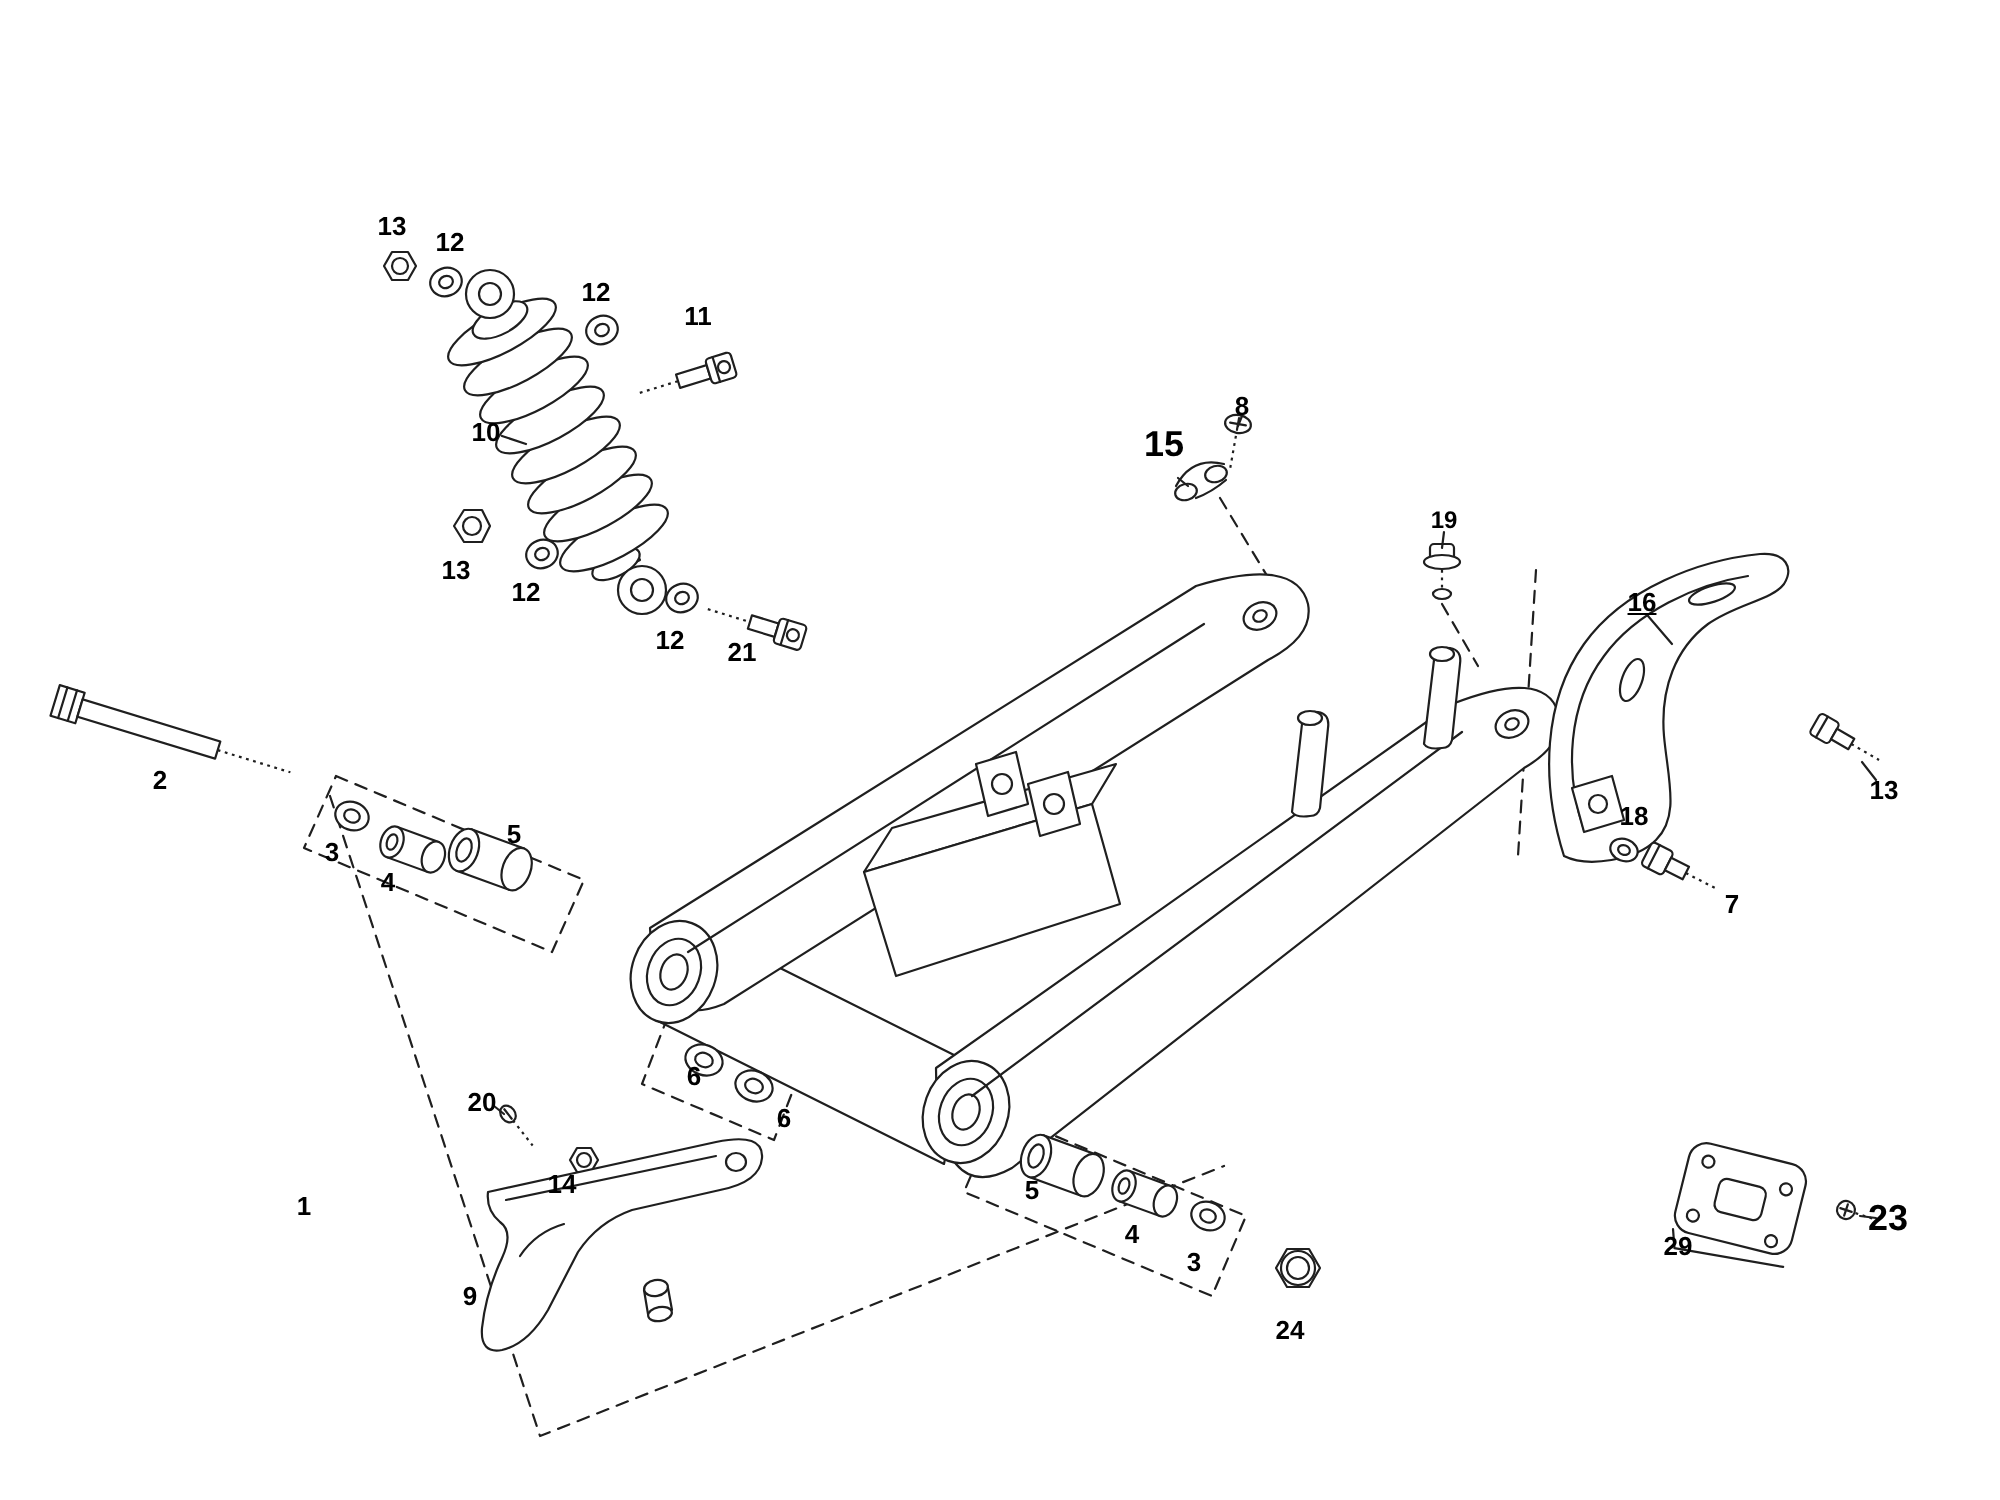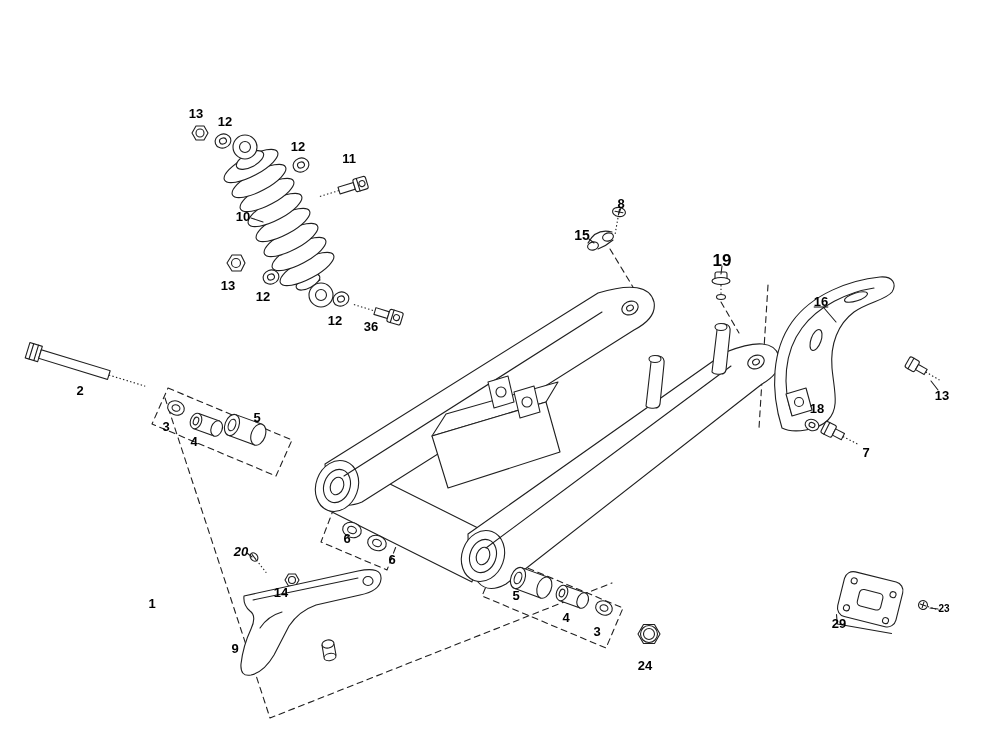--- a/index.html
+++ b/index.html
@@ -295,38 +295,38 @@
 
   <div class="labels">
       <div class="part-label" style="left: 196px; top: 113px; font-size: 13px;">13</div>
       <div class="part-label" style="left: 225px; top: 121px; font-size: 13px;">12</div>
       <div class="part-label" style="left: 298px; top: 146px; font-size: 13px;">12</div>
       <div class="part-label" style="left: 349px; top: 158px; font-size: 13px;">11</div>
       <div class="part-label" style="left: 243px; top: 216px; font-size: 13px;">10</div>
       <div class="part-label" style="left: 228px; top: 285px; font-size: 13px;">13</div>
       <div class="part-label" style="left: 263px; top: 296px; font-size: 13px;">12</div>
       <div class="part-label" style="left: 335px; top: 320px; font-size: 13px;">12</div>
-      <div class="part-label" style="left: 371px; top: 326px; font-size: 13px;">36</div>
+      <div class="part-label" style="left: 371px; top: 326px; font-size: 13px;">21</div>
       <div class="part-label" style="left: 621px; top: 203px; font-size: 13px;">8</div>
-      <div class="part-label" style="left: 582px; top: 235px; font-size: 14px;">15</div>
-      <div class="part-label" style="left: 722px; top: 260px; font-size: 17px;">19</div>
+      <div class="part-label" style="left: 582px; top: 222px; font-size: 18px;">15</div>
+      <div class="part-label" style="left: 722px; top: 260px; font-size: 12px;">19</div>
       <div class="part-label" style="left: 821px; top: 301px; font-size: 13px; text-decoration: underline;">16</div>
       <div class="part-label" style="left: 80px; top: 390px; font-size: 13px;">2</div>
       <div class="part-label" style="left: 166px; top: 426px; font-size: 13px;">3</div>
       <div class="part-label" style="left: 194px; top: 441px; font-size: 13px;">4</div>
       <div class="part-label" style="left: 257px; top: 417px; font-size: 13px;">5</div>
       <div class="part-label" style="left: 942px; top: 395px; font-size: 13px;">13</div>
       <div class="part-label" style="left: 817px; top: 408px; font-size: 13px;">18</div>
       <div class="part-label" style="left: 866px; top: 452px; font-size: 13px;">7</div>
       <div class="part-label" style="left: 347px; top: 538px; font-size: 13px;">6</div>
       <div class="part-label" style="left: 392px; top: 559px; font-size: 13px;">6</div>
-      <div class="part-label" style="left: 241px; top: 551px; font-size: 13px; font-style: italic;">20</div>
+      <div class="part-label" style="left: 241px; top: 551px; font-size: 13px;">20</div>
       <div class="part-label" style="left: 281px; top: 592px; font-size: 13px;">14</div>
       <div class="part-label" style="left: 152px; top: 603px; font-size: 13px;">1</div>
       <div class="part-label" style="left: 235px; top: 648px; font-size: 13px;">9</div>
       <div class="part-label" style="left: 516px; top: 595px; font-size: 13px;">5</div>
       <div class="part-label" style="left: 566px; top: 617px; font-size: 13px;">4</div>
       <div class="part-label" style="left: 597px; top: 631px; font-size: 13px;">3</div>
       <div class="part-label" style="left: 645px; top: 653px; font-size: 13px; margin-top: 12px;">24</div>
       <div class="part-label" style="left: 839px; top: 623px; font-size: 13px;">29</div>
-      <div class="part-label" style="left: 944px; top: 609px; font-size: 10px;">23</div>
+      <div class="part-label" style="left: 944px; top: 609px; font-size: 18px;">23</div>
     </div>
 </div>
 
 </body></html>

